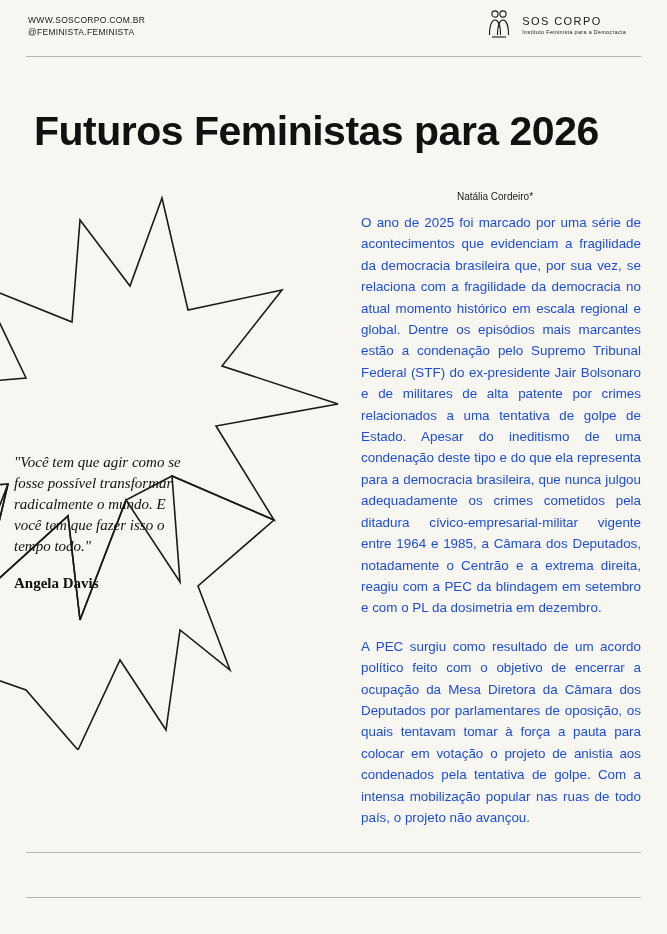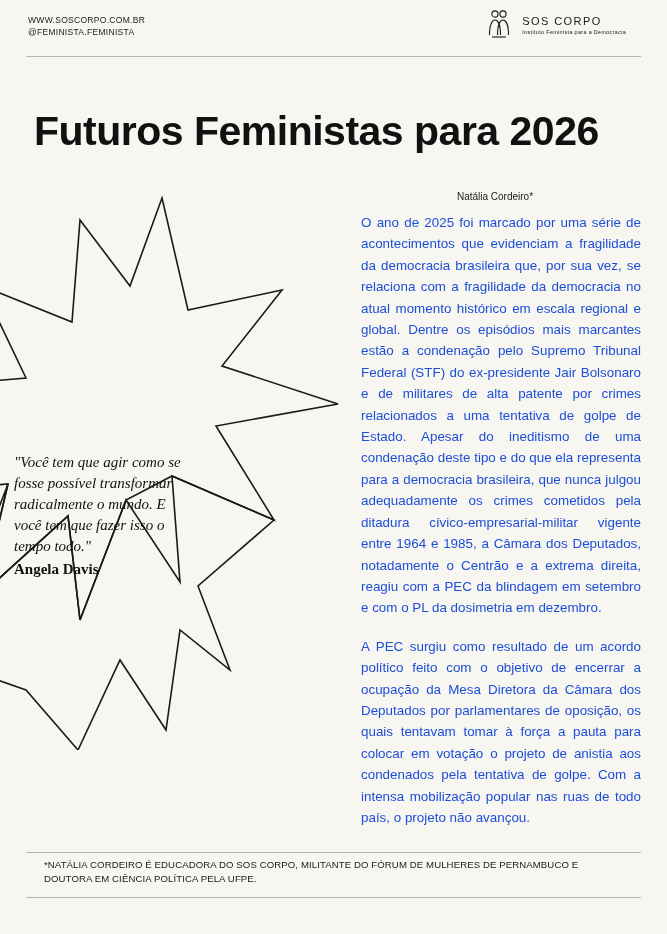--- a/index.html
+++ b/index.html
@@ -121,21 +121,21 @@
     line-height: 21px;
     color: #111;
   }
   .quote-author {
     font-family: "Liberation Serif", serif;
     font-weight: bold;
     font-style: normal;
     font-size: 15px;
     line-height: 21px;
     color: #111;
-    margin-top: 2px;
+    margin-top: 16px;
   }
 
   
   .body-col {
     position: absolute;
     top: 212px;
     left: 361px;
     width: 280px;
   }
   .body-col p {
@@ -223,16 +223,15 @@
     <div class="quote-text">"Você tem que agir como se fosse possível transformar radicalmente o mundo. E você tem que fazer isso o tempo todo."</div>
     <div class="quote-author">Angela Davis</div>
   </div>
 
   <div class="body-col">
     <p>O ano de 2025 foi marcado por uma série de acontecimentos que evidenciam a fragilidade da democracia brasileira que, por sua vez, se relaciona com a fragilidade da democracia no atual momento histórico em escala regional e global. Dentre os episódios mais marcantes estão a condenação pelo Supremo Tribunal Federal (STF) do ex-presidente Jair Bolsonaro e de militares de alta patente por crimes relacionados a uma tentativa de golpe de Estado. Apesar do ineditismo de uma condenação deste tipo e do que ela representa para a democracia brasileira, que nunca julgou adequadamente os crimes cometidos pela ditadura cívico-empresarial-militar vigente entre 1964 e 1985, a Câmara dos Deputados, notadamente o Centrão e a extrema direita, reagiu com a PEC da blindagem em setembro e com o PL da dosimetria em dezembro.</p>
     <p>A PEC surgiu como resultado de um acordo político feito com o objetivo de encerrar a ocupação da Mesa Diretora da Câmara dos Deputados por parlamentares de oposição, os quais tentavam tomar à força a pauta para colocar em votação o projeto de anistia aos condenados pela tentativa de golpe. Com a intensa mobilização popular nas ruas de todo país, o projeto não avançou.</p>
   </div>
 
   <div class="rule-bottom"></div>
-  <div class="footnote">*NATÁLIA CORDEIRO É EDUCADORA DO SOS CORPO, MILITANTE DO FÓRUM DE MULHERES DE PERNAMBUCO E DOUTORA EM CIÊNCIA POLÍTICA PELA UFPE.</div>
   <div class="rule-bottom2"></div>
 
 </div>
 
 </body></html>

